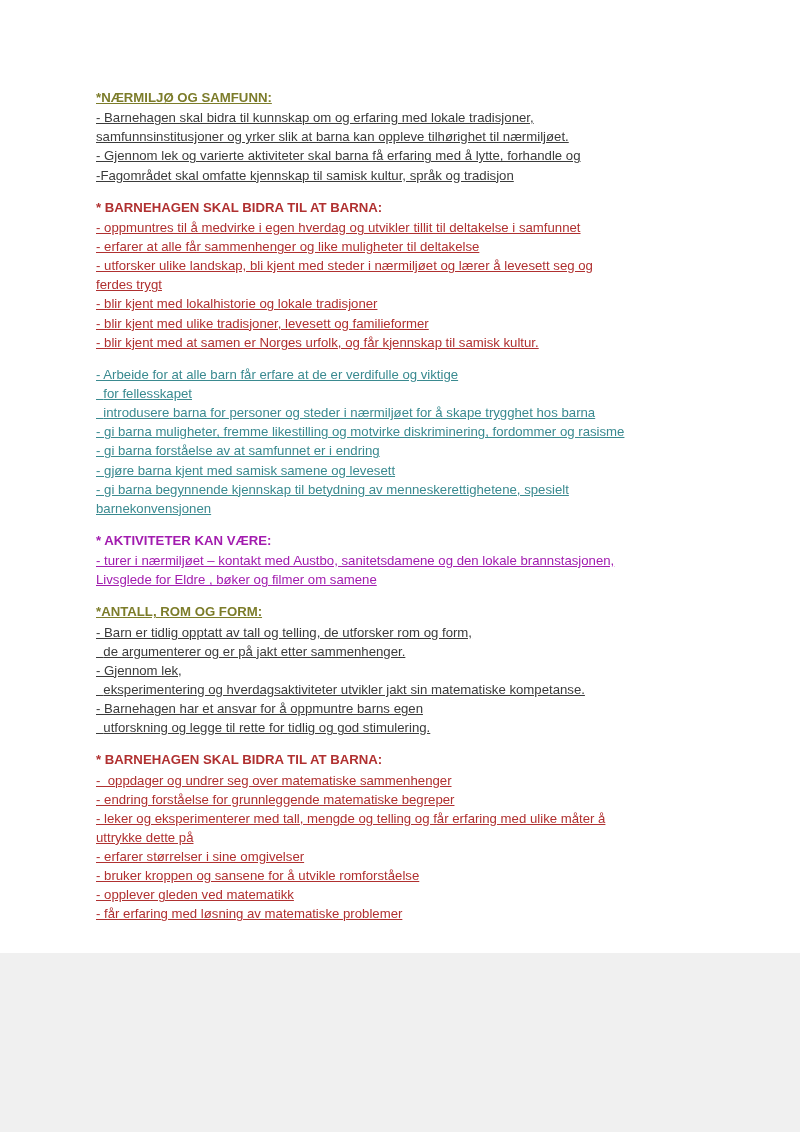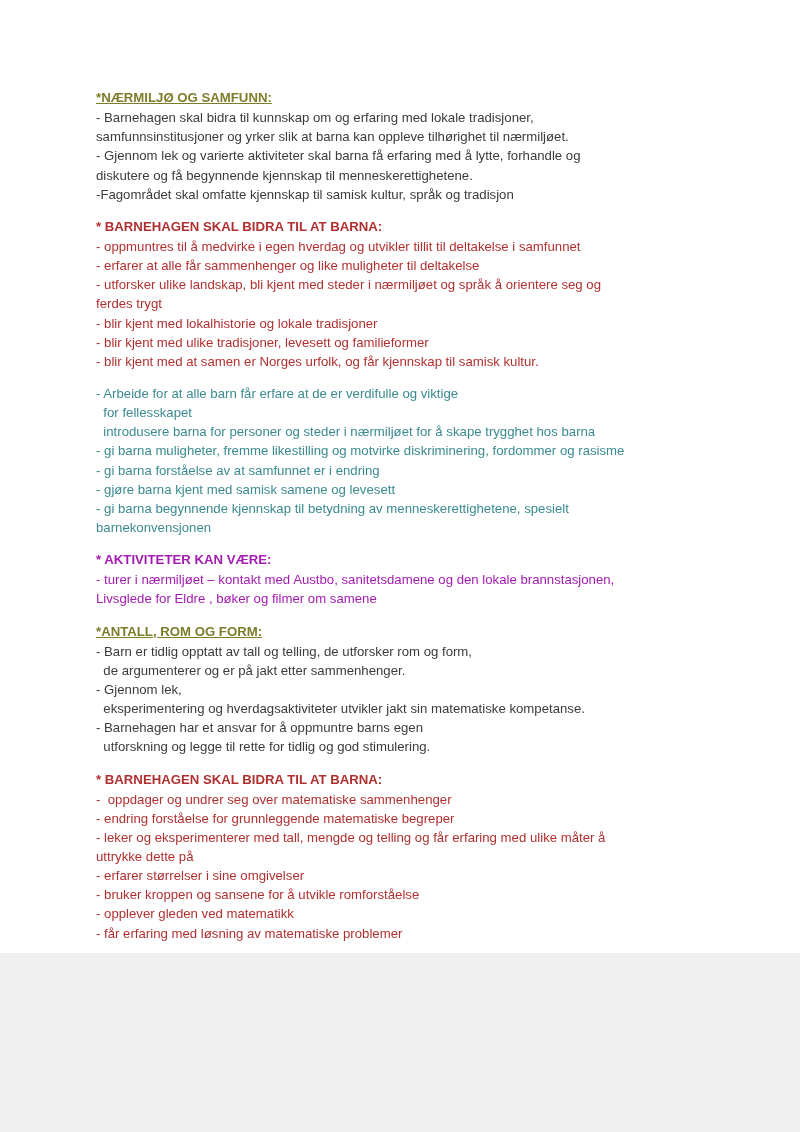--- a/index.html
+++ b/index.html
@@ -28,47 +28,47 @@
   .heading {
     font-weight: bold;
     margin: 0 0 1px 0;
   }
   .heading.underline {
     text-decoration: underline;
   }
   .line {
     margin: 0;
     white-space: pre-wrap;
+    text-decoration: underline;
   }
 
   
   .c-olive { color: #7c7c2a; }
   .c-dark  { color: #3b3b3b; }
   .c-red   { color: #b03030; }
   .c-teal  { color: #3a8a90; }
   .c-purple{ color: #a21caf; }
 </style>
 </head>
 <body>
 
 <div class="page">
   <div id="sections-root">
       <div class="block">
         <p class="heading c-olive underline">*NÆRMILJØ OG SAMFUNN:</p>
         <p class="line c-dark">- Barnehagen skal bidra til kunnskap om og erfaring med lokale tradisjoner,</p>
         <p class="line c-dark">samfunnsinstitusjoner og yrker slik at barna kan oppleve tilhørighet til nærmiljøet.</p>
         <p class="line c-dark">- Gjennom lek og varierte aktiviteter skal barna få erfaring med å lytte, forhandle og</p>
-        <p class="line c-dark">diskutere og få begynnende kjennskap til menneskerettighetene.</p>
         <p class="line c-dark">-Fagområdet skal omfatte kjennskap til samisk kultur, språk og tradisjon</p>
       </div>
       <div class="block">
         <p class="heading c-red">* BARNEHAGEN SKAL BIDRA TIL AT BARNA:</p>
         <p class="line c-red">- oppmuntres til å medvirke i egen hverdag og utvikler tillit til deltakelse i samfunnet</p>
         <p class="line c-red">- erfarer at alle får sammenhenger og like muligheter til deltakelse</p>
-        <p class="line c-red">- utforsker ulike landskap, bli kjent med steder i nærmiljøet og språk å orientere seg og</p>
+        <p class="line c-red">- utforsker ulike landskap, bli kjent med steder i nærmiljøet og lærer å levesett seg og</p>
         <p class="line c-red">ferdes trygt</p>
         <p class="line c-red">- blir kjent med lokalhistorie og lokale tradisjoner</p>
         <p class="line c-red">- blir kjent med ulike tradisjoner, levesett og familieformer</p>
         <p class="line c-red">- blir kjent med at samen er Norges urfolk, og får kjennskap til samisk kultur.</p>
       </div>
       <div class="block">
         <p class="line c-teal">- Arbeide for at alle barn får erfare at de er verdifulle og viktige</p>
         <p class="line c-teal">  for fellesskapet</p>
         <p class="line c-teal">  introdusere barna for personer og steder i nærmiljøet for å skape trygghet hos barna</p>
         <p class="line c-teal">- gi barna muligheter, fremme likestilling og motvirke diskriminering, fordommer og rasisme</p>

